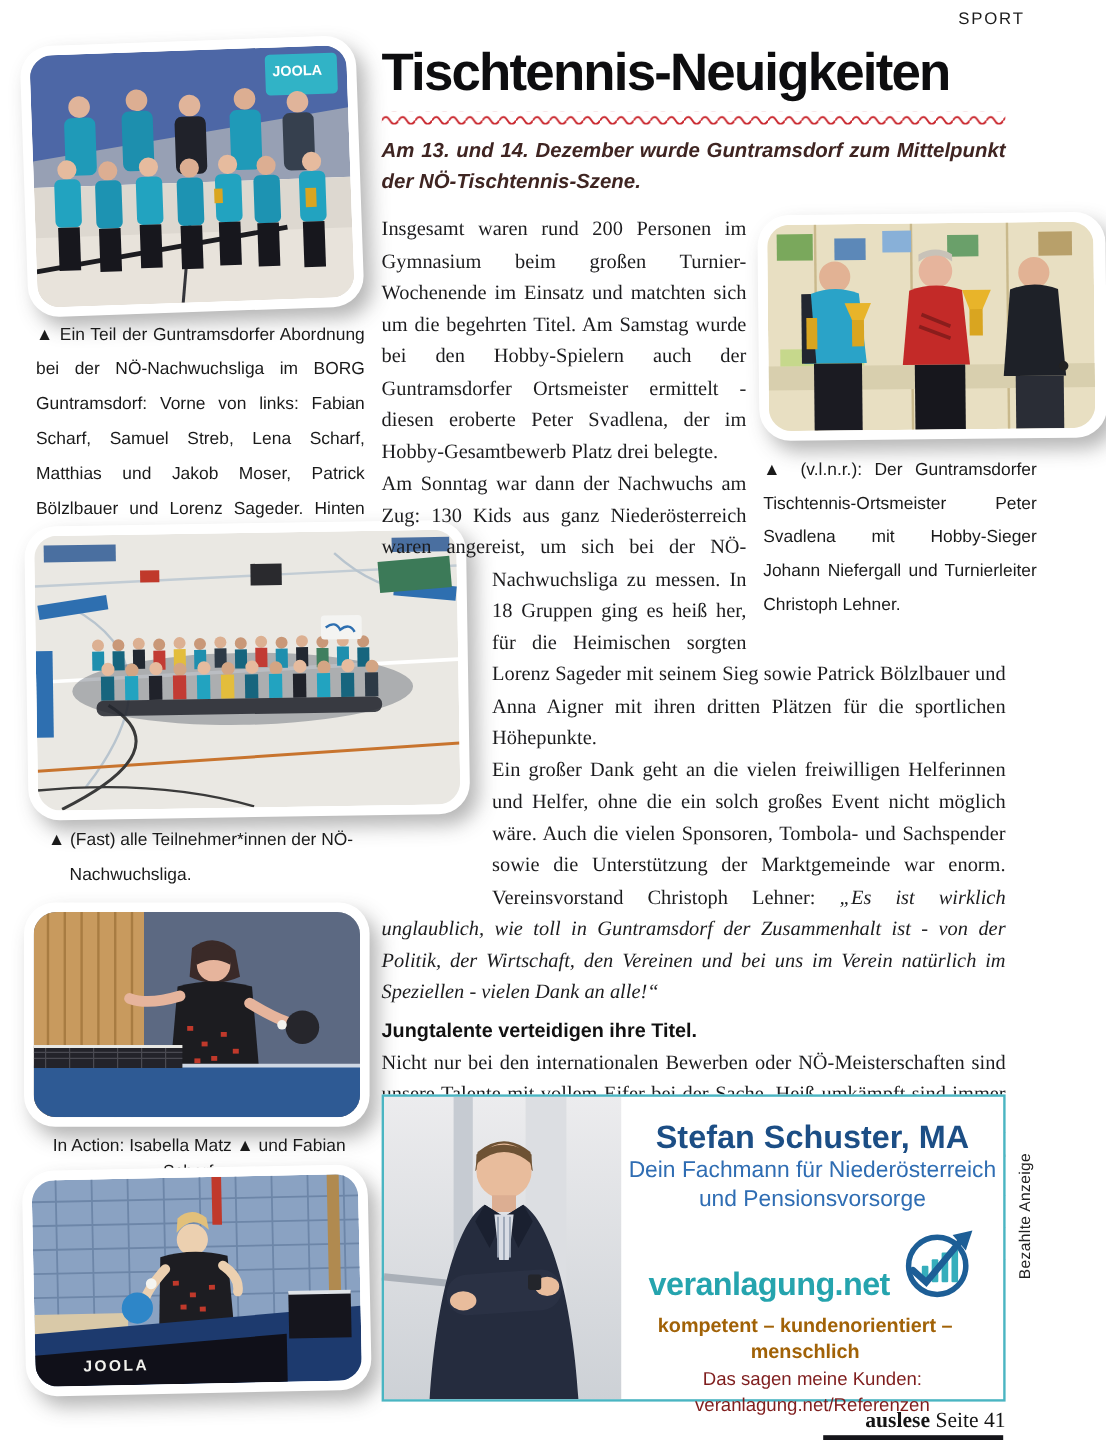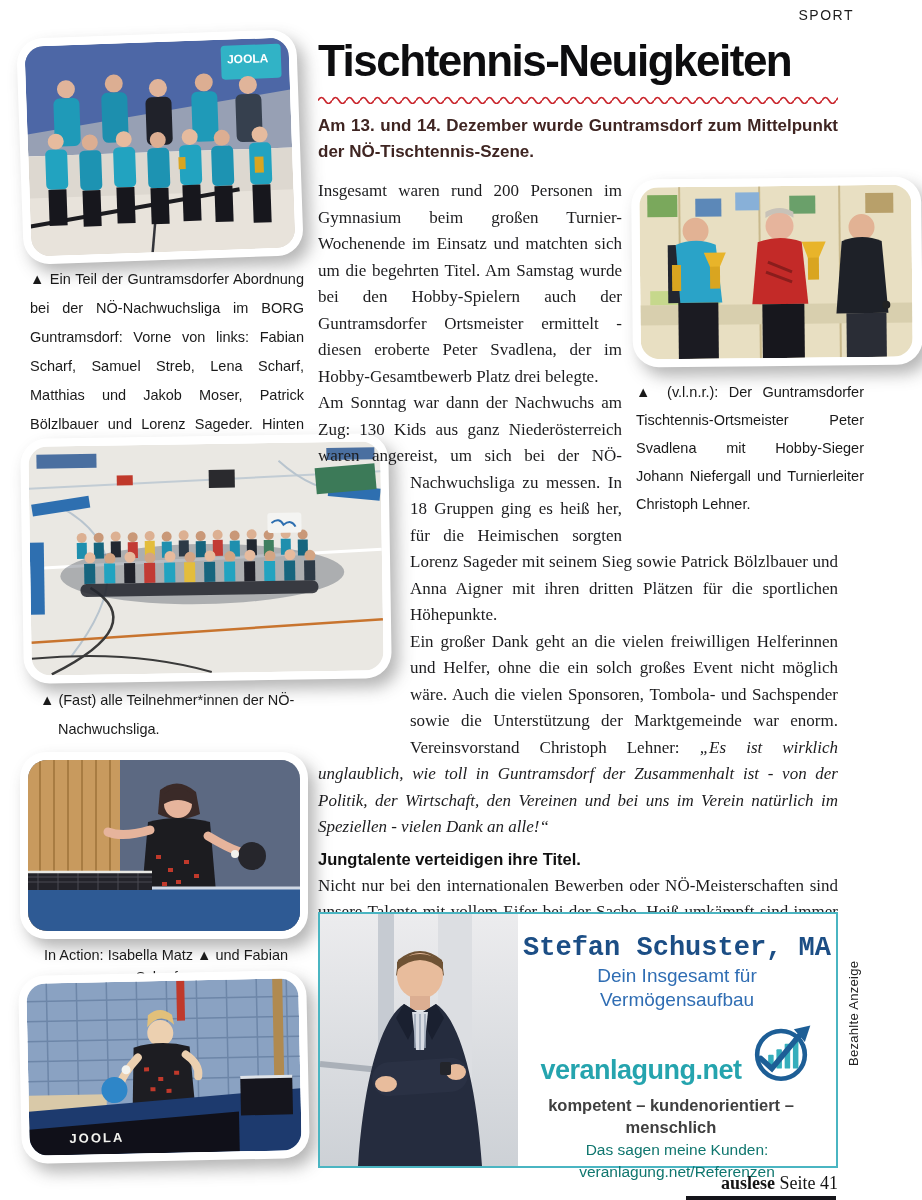--- a/index.html
+++ b/index.html
@@ -21,21 +21,21 @@
   }
   
   .article{position:absolute;left:318px;top:36px;width:520px;color:#1b1b1d;}
   .article h1{
     margin:0;font-size:44px;line-height:50px;font-weight:700;color:#0d0d0f;
     letter-spacing:-1.5px;font-family:"Liberation Sans",sans-serif;
   }
   .wave{display:block;margin:7px 0 9px 0;}
   .lead{
     font-weight:700;font-size:17px;line-height:26px;color:#3f2522;
-    text-align:justify;margin:0 0 13px 0;
+    text-align:justify;margin:0 0 13px 0;font-style:italic;
   }
   .body-text p{
     margin:0;font-family:"Liberation Serif","DejaVu Serif",serif;
     font-size:17px;line-height:26.5px;text-align:justify;hyphens:auto;color:#1c1c1e;
   }
   .body-text em{}
   .subhead{
     clear:left;margin:6px 0 2px 0;font-size:16.5px;line-height:24px;font-weight:700;
     color:#111;font-family:"Liberation Sans",sans-serif;
   }
@@ -55,26 +55,26 @@
   }
   .cap-hang{padding-left:18px;text-indent:-18px;text-align:left;}
   .cap-center{text-align:center;line-height:22px;}
   
   .ad{
     position:absolute;left:318px;top:912px;width:516px;height:252px;
     border:2px solid #4ab5c2;background:#fff;display:flex;box-sizing:content-box;
   }
   .ad-photo{width:198px;height:252px;flex:0 0 auto;overflow:hidden;}
   .ad-body{flex:1;text-align:center;padding-top:18px;}
-  .ad-name{font-size:27px;line-height:32px;font-weight:700;color:#1c4e85;margin:0;font-family:Liberation Mono, monospace;}
+  .ad-name{font-size:27px;line-height:32px;font-weight:700;color:#1c4e85;margin:0;}
   .ad-tag{font-size:19px;line-height:24px;color:#2f6db3;margin:0;}
   .ad-brandrow{display:flex;align-items:flex-end;justify-content:center;gap:6px;margin-top:8px;}
   .ad-brand{font-size:27px;font-weight:700;color:#25a4ae;letter-spacing:-0.5px;}
-  .ad-slogan{font-size:16.5px;line-height:22px;font-weight:700;color:#404040;margin:8px 12px 0 0;}
-  .ad-cust{font-size:15.5px;line-height:20px;color:#0f766e;margin:2px 0 0 0;}
+  .ad-slogan{font-size:16.5px;line-height:22px;font-weight:700;color:#a16207;margin:8px 12px 0 0;}
+  .ad-cust{font-size:15.5px;line-height:20px;color:#7f1d1d;margin:2px 0 0 0;}
   .ad-label{
     position:absolute;left:846px;top:916px;height:150px;
     writing-mode:vertical-rl;transform:rotate(180deg);
     font-size:13px;color:#222;letter-spacing:.3px;
   }
   
   .footer{
     position:absolute;right:84px;bottom:6px;font-family:"Liberation Serif","DejaVu Serif",serif;
     font-size:18px;color:#141414;
   }
@@ -422,21 +422,22 @@
           <line x1="105" y1="100" x2="105" y2="134"></line>
         </g>
       <rect x="52" y="146" width="96" height="34" rx="17" fill="#2a3144" transform="rotate(-4 100 163)"></rect>
       <ellipse cx="66" cy="170" rx="11" ry="8" fill="#e8bc9c"></ellipse>
       <ellipse cx="136" cy="158" rx="10" ry="8" fill="#e8bc9c"></ellipse>
       <rect x="120" y="148" width="11" height="13" rx="2" fill="#23252b"></rect>
     </svg>
   </div>
   <div class="ad-body">
     <p class="ad-name">Stefan Schuster, MA</p>
-    <p class="ad-tag">Dein Insgesamt für Vermögensaufbau</p>
+    <p class="ad-tag">Dein Fachmann für Niederösterreich</p>
+    <p class="ad-tag">und Pensionsvorsorge</p>
     <div class="ad-brandrow">
       <span class="ad-brand">veranlagung.net</span>
       <svg width="66" height="66" viewBox="0 0 72 72">
         <circle cx="36" cy="38" r="26" fill="#ffffff" stroke="#1d5e96" stroke-width="5"></circle>
         <rect x="22" y="38" width="6" height="15" rx="1" fill="#35aebc"></rect>
         <rect x="31" y="32" width="6" height="21" rx="1" fill="#35aebc"></rect>
         <rect x="40" y="26" width="6" height="27" rx="1" fill="#35aebc"></rect>
         <rect x="49" y="20" width="6" height="33" rx="1" fill="#35aebc"></rect>
         <path d="M14,42 L26,53 L56,17" stroke="#1d5e96" stroke-width="6" fill="none" stroke-linecap="round"></path>
         <polygon points="50,10 68,6 62,24" fill="#1d5e96"></polygon>

